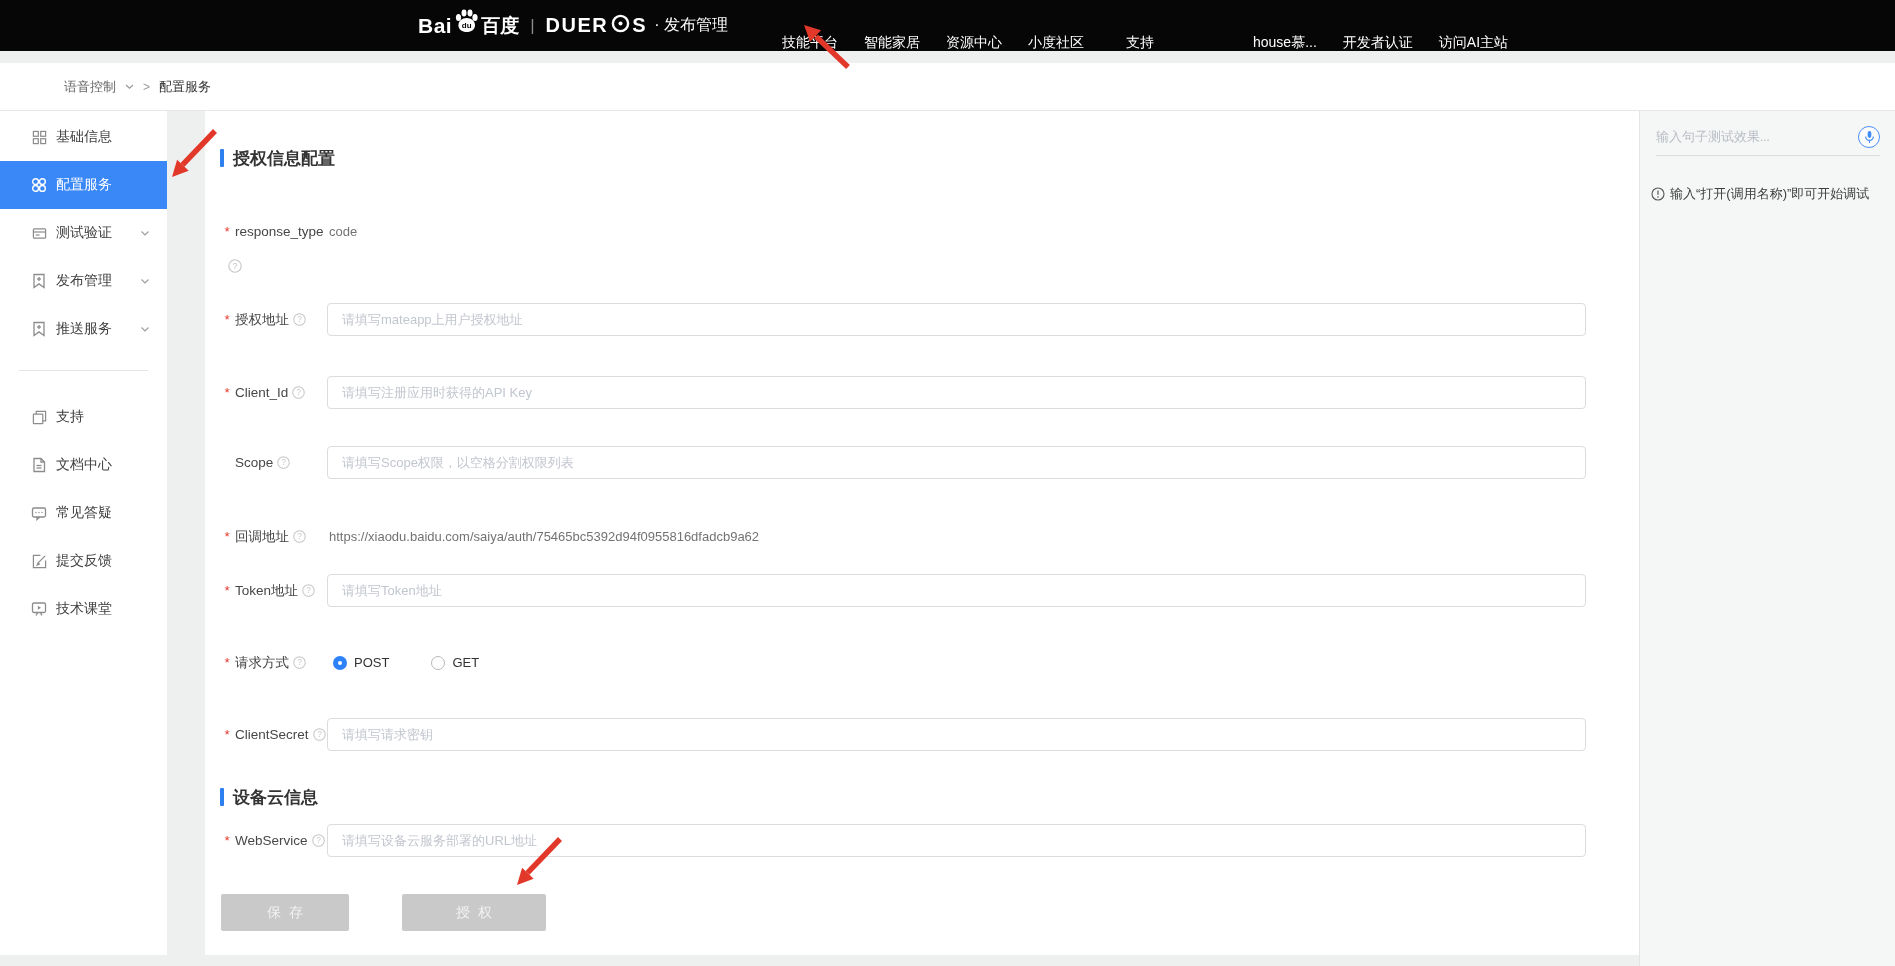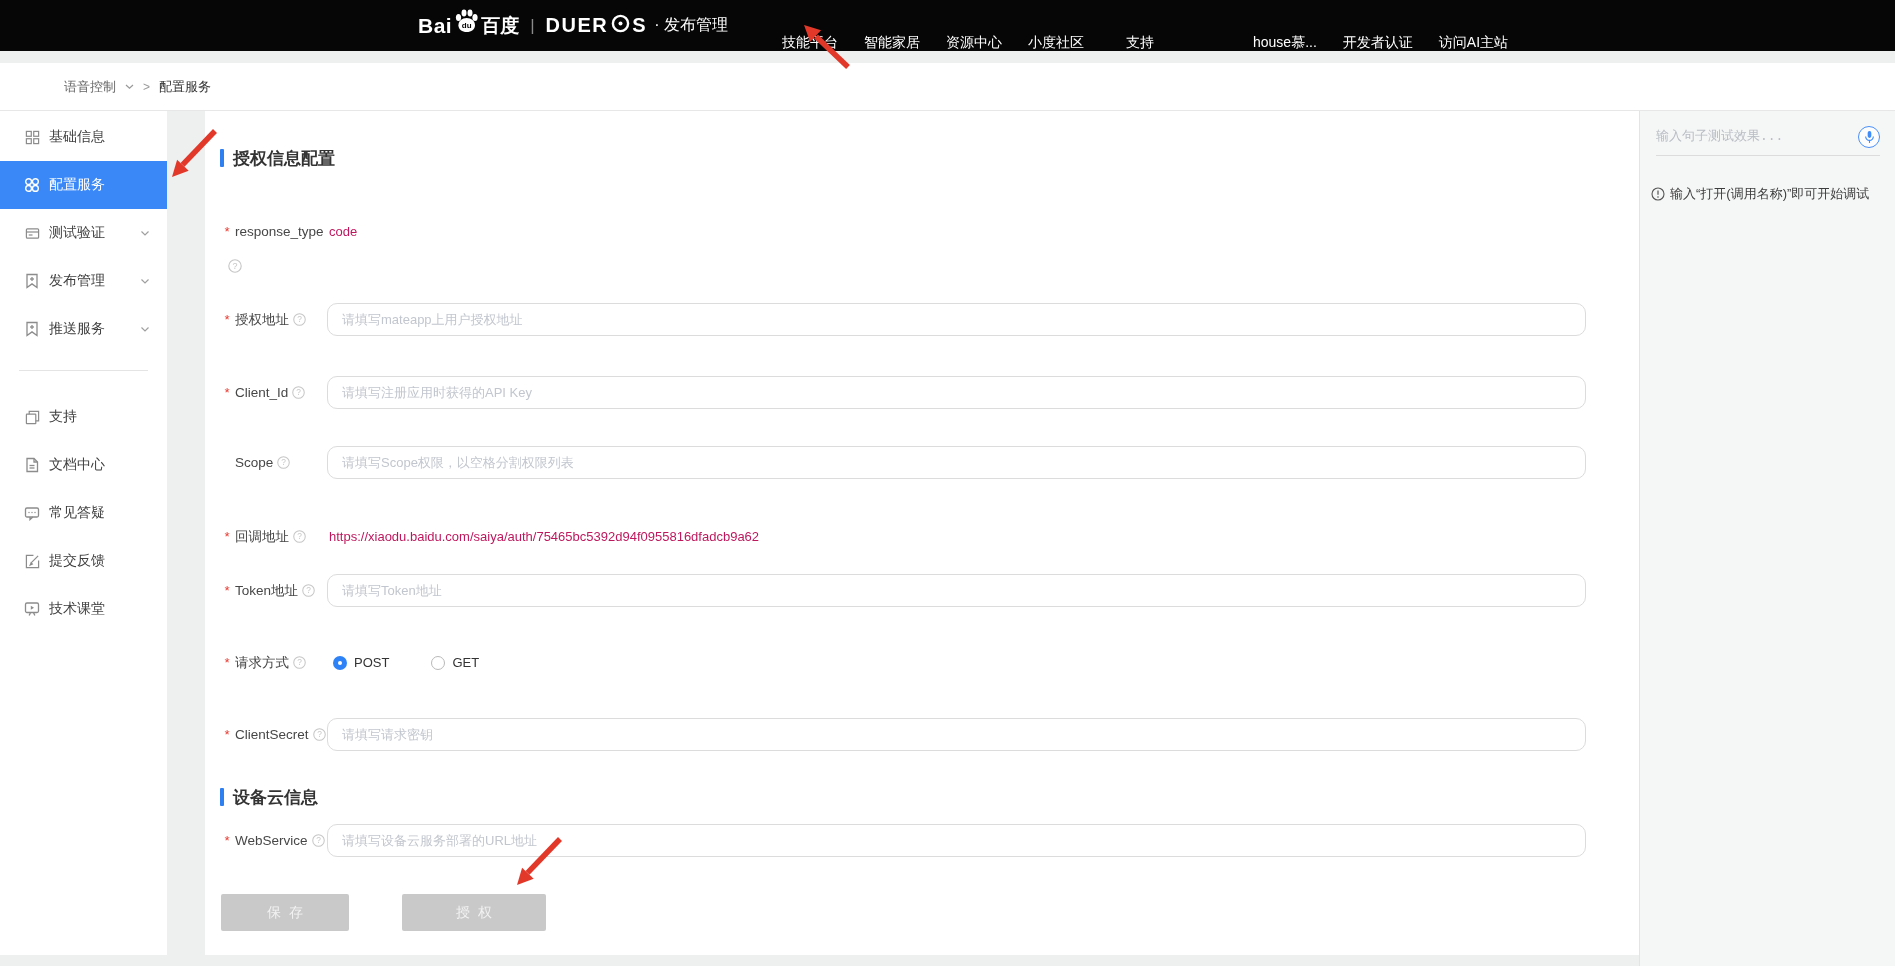--- a/index.html
+++ b/index.html
@@ -26,58 +26,58 @@
   .nav-item.pushed { margin-left:16px; }
   .nav-right { position:absolute; left:1253px; top:0; height:51px; display:flex; align-items:center; gap:26px; font-size:14px; }
   
   .crumbbar { position:absolute; top:63px; left:0; width:1895px; height:48px; background:#fff; border-bottom:1px solid #e7e7e7; display:flex; align-items:center; }
   .crumb-inner { display:flex; align-items:center; margin-left:64px; font-size:13px; gap:9px; }
   .crumb-parent { color:#666; cursor:pointer; }
   .crumb-sep { color:#999; font-size:12px; }
   .crumb-current { color:#333; }
   
   .sidebar { position:absolute; left:0; top:111px; width:167px; height:844px; background:#fff; padding-top:2px; }
-  .side-item { height:48px; display:flex; align-items:center; padding-left:24px; font-size:14px; color:#404040; position:relative; cursor:pointer; }
+  .side-item { height:48px; display:flex; align-items:center; padding-left:31px; font-size:14px; color:#404040; position:relative; cursor:pointer; }
   .side-item .sicon { display:flex; margin-right:9px; width:16px; justify-content:center; }
   .side-item.active { background:#3a88f7; color:#fff; }
   .side-chev { position:absolute; right:17px; display:flex; }
   .side-divider { margin:17px 19px 22px 19px; border-top:1px solid #e4e4e4; }
   
   .main { position:absolute; left:205px; top:111px; width:1434px; height:844px; background:#fff; }
   .section-title { position:absolute; left:15px; display:flex; align-items:center; font-size:17px; font-weight:bold; color:#333; height:20px; }
   .section-title .bar { width:4px; height:18px; background:#2e7ff0; margin-right:9px; border-radius:1px; }
   .st1 { top:37px; } .st2 { top:676px; }
   .subtitle { position:absolute; left:28px; top:70px; font-size:14px; color:#666; }
   .frow { position:absolute; left:19px; height:33px; display:flex; align-items:center; }
   .r-response { top:110px; height:20px; }
   .help-standalone { position:absolute; left:23px; top:148px; display:flex; }
   .r-auth { top:192px; } .r-client { top:265px; } .r-scope { top:335px; }
   .r-callback { top:409px; } .r-token { top:463px; } .r-method { top:535px; }
   .r-secret { top:607px; } .r-web { top:713px; }
   .flabel { width:103px; flex-shrink:0; display:flex; align-items:center; font-size:13.5px; color:#474747; }
   .req { color:#e83a30; margin-right:3px; width:8px; font-size:13px; }
   .req.hidden { visibility:hidden; }
   .hicon { margin-left:4px; display:flex; }
-  .finput { width:1259px; height:33px; border:1px solid #dcdcdc; border-radius:10px; padding:0 14px; font-size:13px; color:#333; background:#fff; outline:none; font-family:"Liberation Sans","DejaVu Sans",sans-serif; }
+  .finput { width:1259px; height:33px; border:1px solid #dcdcdc; border-radius:4px; padding:0 14px; font-size:13px; color:#333; background:#fff; outline:none; font-family:"Liberation Sans","DejaVu Sans",sans-serif; }
   .finput::placeholder { color:#c2c6ce; opacity:1; }
-  .fvalue { font-size:13px; color:#be185d; margin-left:2px; }
+  .fvalue { font-size:13px; color:#737373; margin-left:2px; }
   .radio-group { display:flex; align-items:center; margin-left:6px; }
   .radio-item { display:flex; align-items:center; font-size:13px; color:#333; cursor:pointer; }
   .radio-item.gap { margin-left:42px; }
   .rdot { width:14px; height:14px; border-radius:50%; margin-right:7px; position:relative; }
   .rdot.on { background:#2e82f7; }
   .rdot.on::after { content:""; position:absolute; left:5px; top:5px; width:4px; height:4px; border-radius:50%; background:#fff; }
   .rdot.off { border:1px solid #b9b9b9; background:#fff; }
   .btn { position:absolute; height:37px; background:#c9c9c9; color:#f2f2f2; font-size:14px; letter-spacing:8px; display:flex; align-items:center; justify-content:center; border:none; border-radius:2px; cursor:pointer; padding-left:8px; font-family:"Liberation Sans","DejaVu Sans",sans-serif; }
   .btn-save { left:16px; top:783px; width:128px; }
   .btn-auth { left:197px; top:783px; width:144px; }
   
   .right-panel { position:absolute; left:1639px; top:111px; width:256px; height:855px; background:#f5f6f6; border-left:1px solid #e3e5e5; }
   .test-row { position:absolute; top:7px; left:16px; width:224px; height:38px; border-bottom:1px solid #dcdcdc; display:flex; align-items:center; justify-content:space-between; }
-  .test-input { border:none; background:transparent; outline:none; font-size:13px; color:#333; width:185px; font-family:Liberation Mono, monospace; }
+  .test-input { border:none; background:transparent; outline:none; font-size:13px; color:#333; width:185px; font-family:Liberation Serif, serif; }
   .test-input::placeholder { color:#b9bdc4; opacity:1; }
   .mic-btn { width:22px; height:22px; border-radius:50%; border:1px solid #4a90f8; background:#fdfdfd; display:flex; align-items:center; justify-content:center; cursor:pointer; flex-shrink:0; }
   .hint { position:absolute; top:74px; left:11px; display:flex; align-items:center; gap:5px; font-size:13px; color:#3d3d3d; white-space:nowrap; }
   
   .arrow { position:absolute; pointer-events:none; }
   .arrow-nav { left:790px; top:15px; }
   .arrow-side { left:160px; top:120px; }
   .arrow-btn { left:505px; top:828px; }
 </style>
 </head>

